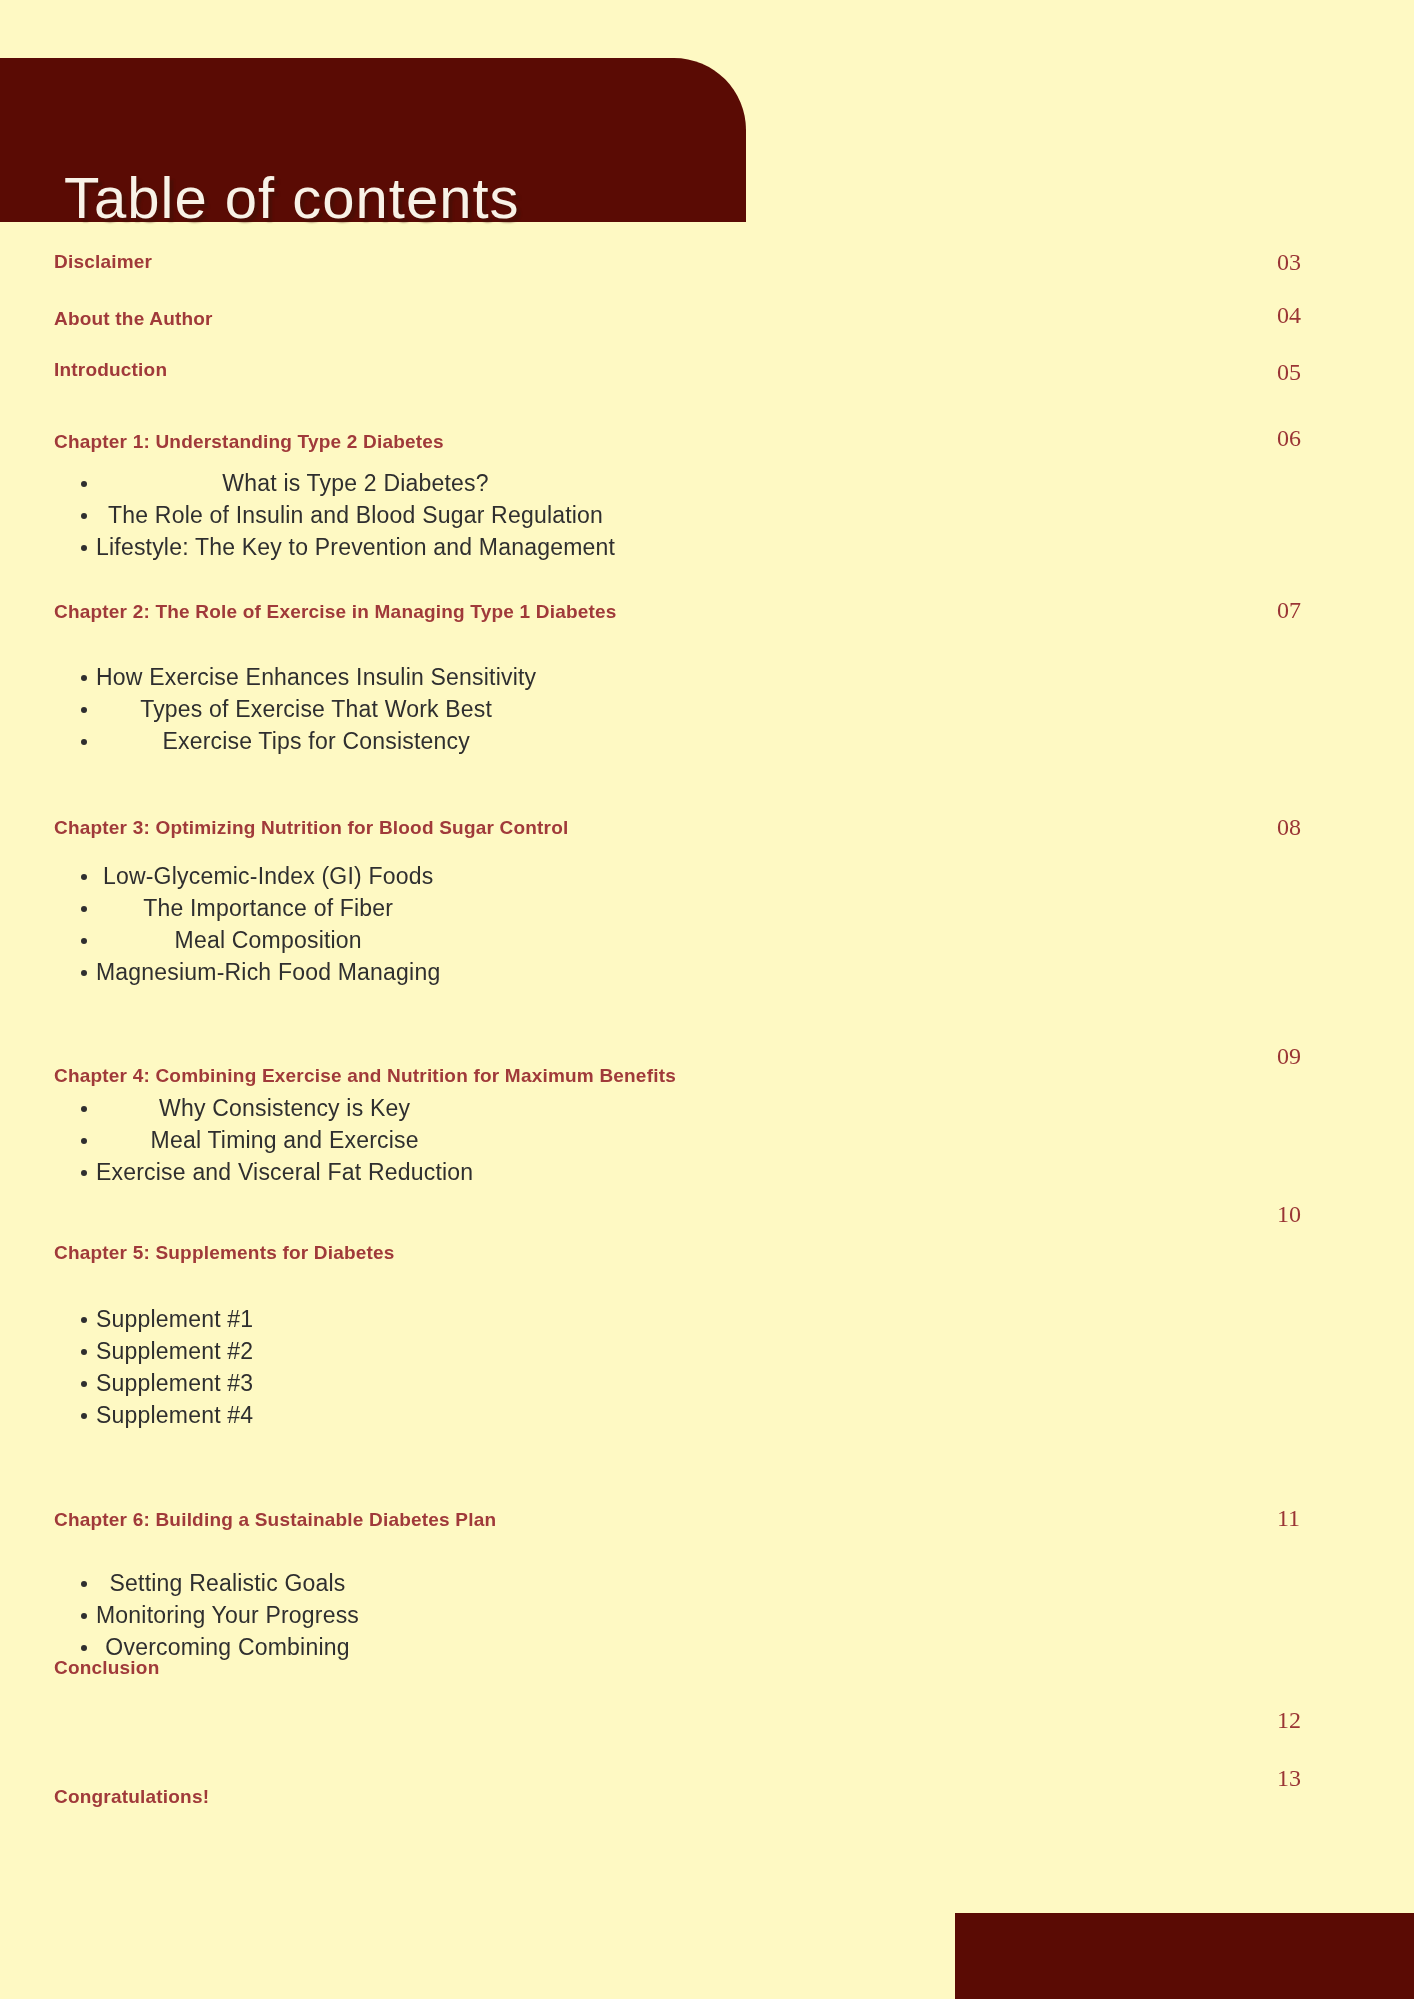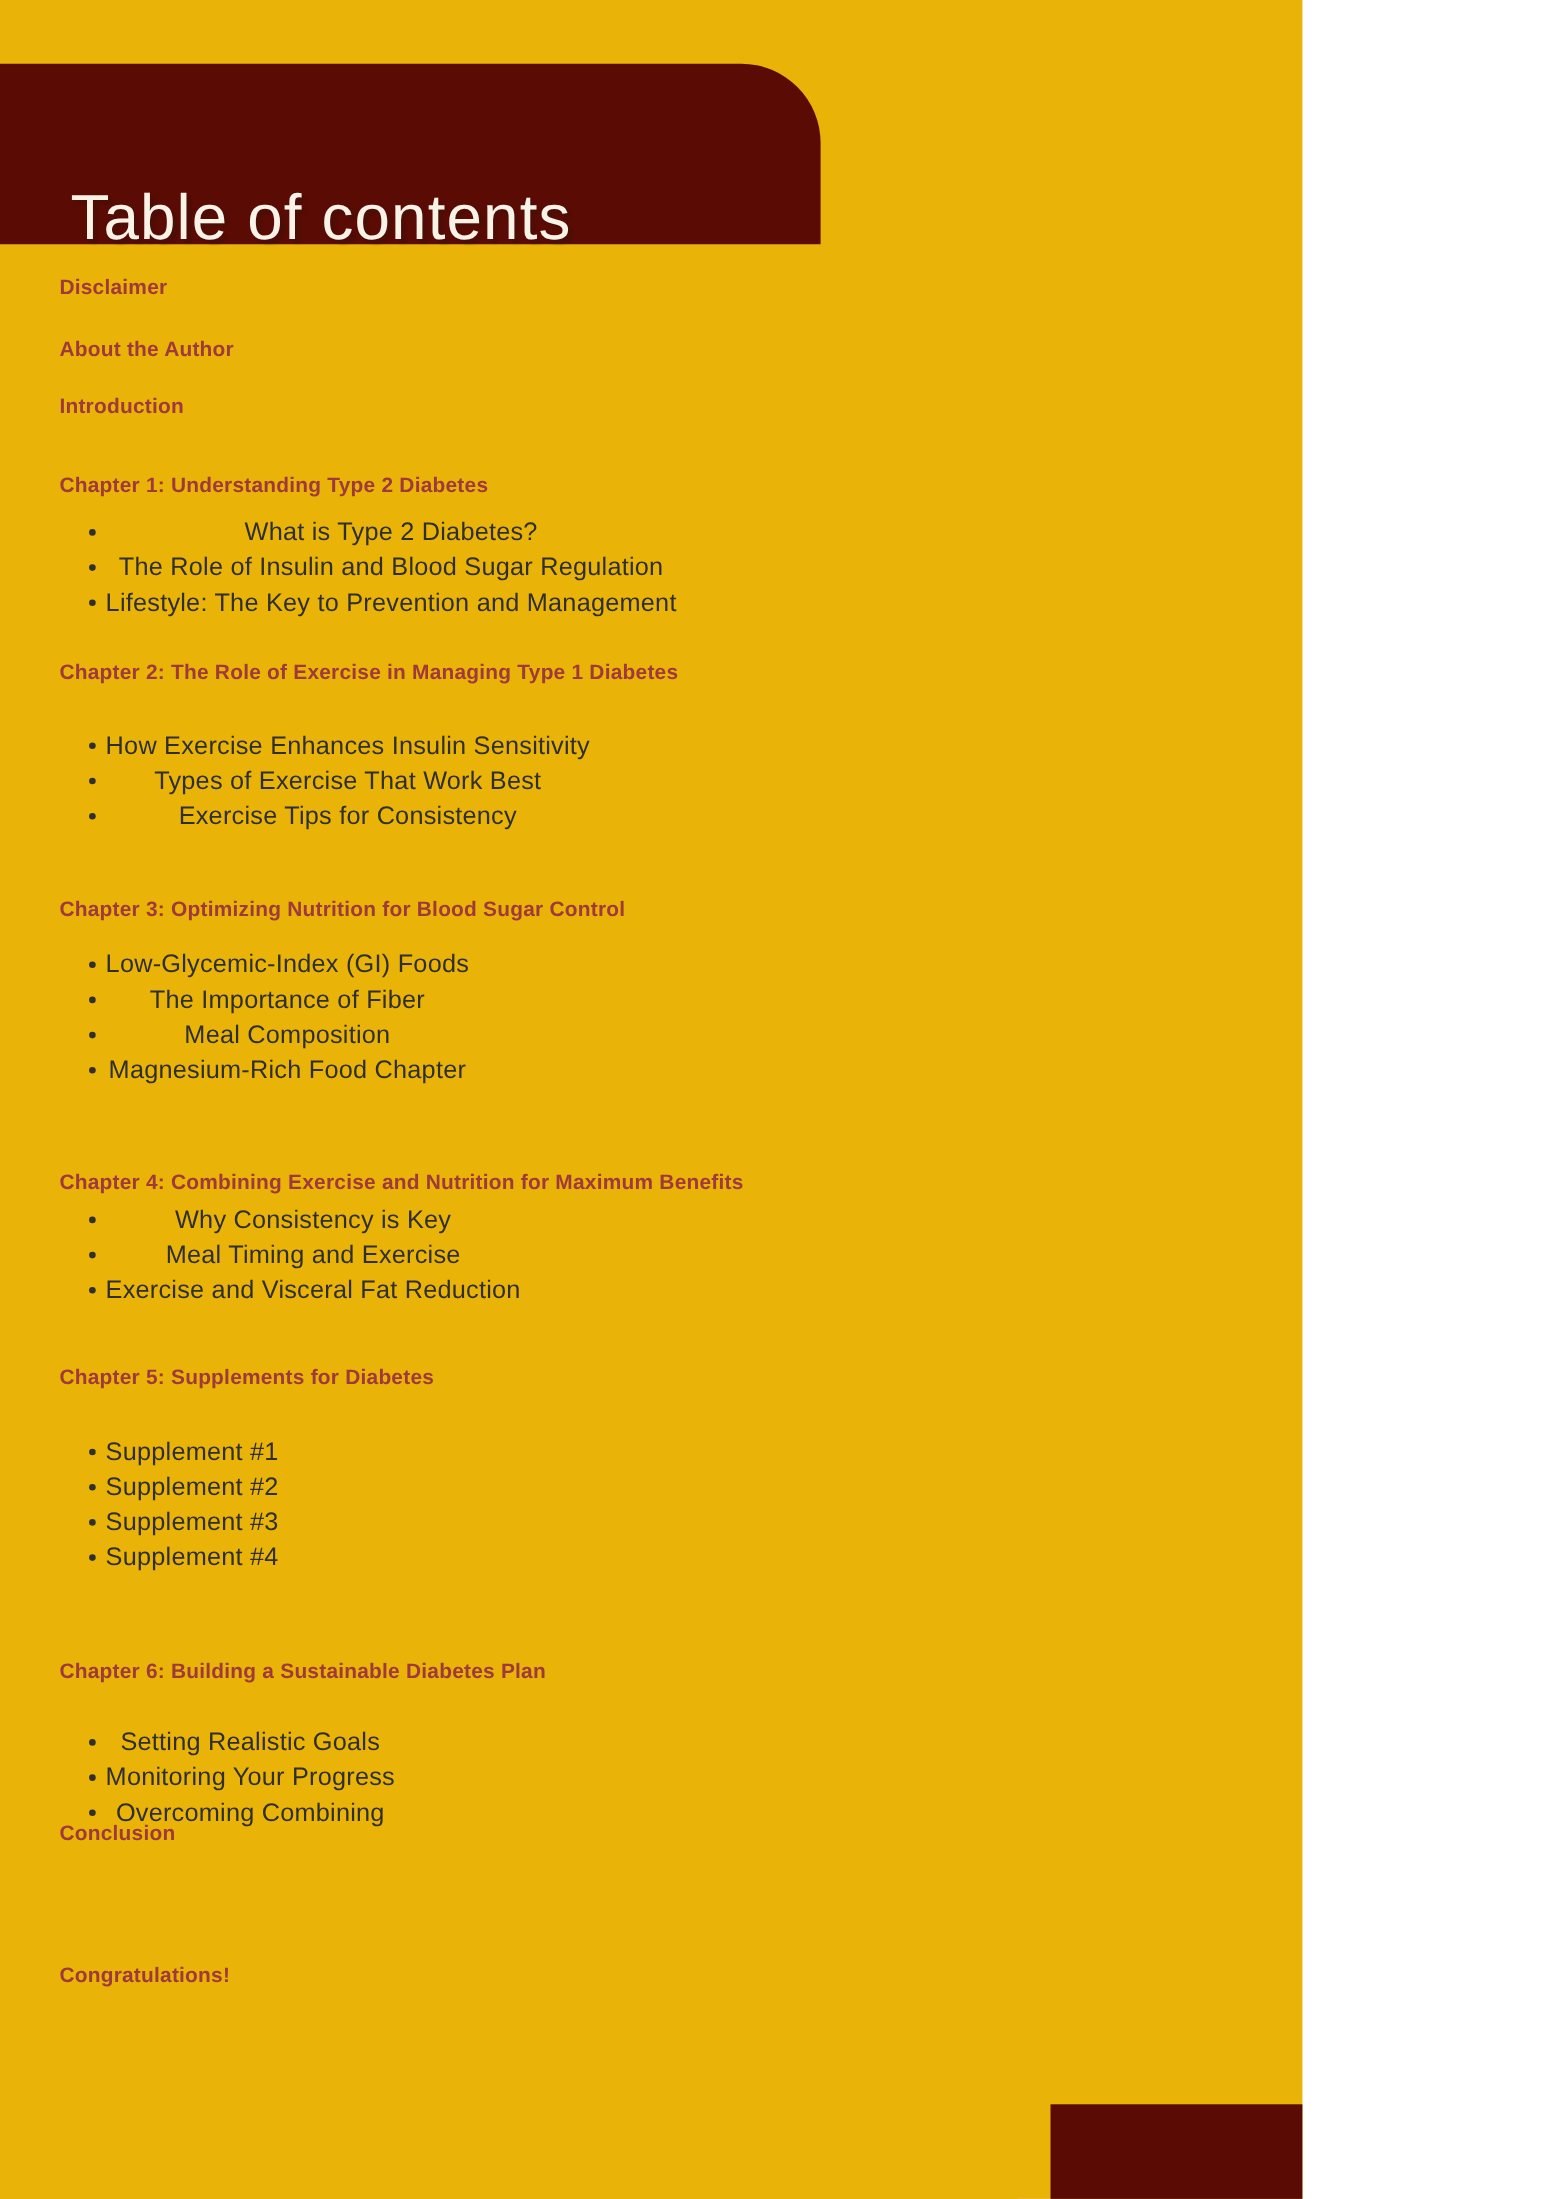--- a/index.html
+++ b/index.html
@@ -1,19 +1,19 @@
 <!DOCTYPE html>
 <html><head>
 <meta charset="utf-8">
 <style>
   html,body{margin:0;padding:0;background:#ffffff;}
   .page{
     position:relative;
-    width:1184px;height:1999px;
-    background:#eab308;
+    width:1414px;height:1999px;
+    background:#fef9c3;
     overflow:hidden;
     font-family:"Liberation Sans", sans-serif;
   }
   
   .banner{
     position:absolute;left:0;top:58px;
     width:746px;height:164px;
     background:#5A0B04;
     border-radius:0 72px 0 0;
   }
@@ -113,21 +113,21 @@
   </div>
   <div class="g g4">
     <div class="b">How Exercise Enhances Insulin Sensitivity</div>
     <div class="b">Types of Exercise That Work Best</div>
     <div class="b">Exercise Tips for Consistency</div>
   </div>
   <div class="g g5">
     <div class="b">Low-Glycemic-Index (GI) Foods</div>
     <div class="b">The Importance of Fiber</div>
     <div class="b">Meal Composition</div>
-    <div class="b">Magnesium-Rich Food Chapter</div>
+    <div class="b">Magnesium-Rich Food Managing</div>
   </div>
   <div class="g g6">
     <div class="b">Why Consistency is Key</div>
     <div class="b">Meal Timing and Exercise</div>
     <div class="b">Exercise and Visceral Fat Reduction</div>
   </div>
   <div class="g g7">
     <div class="b">Supplement #1</div>
     <div class="b">Supplement #2</div>
     <div class="b">Supplement #3</div>

